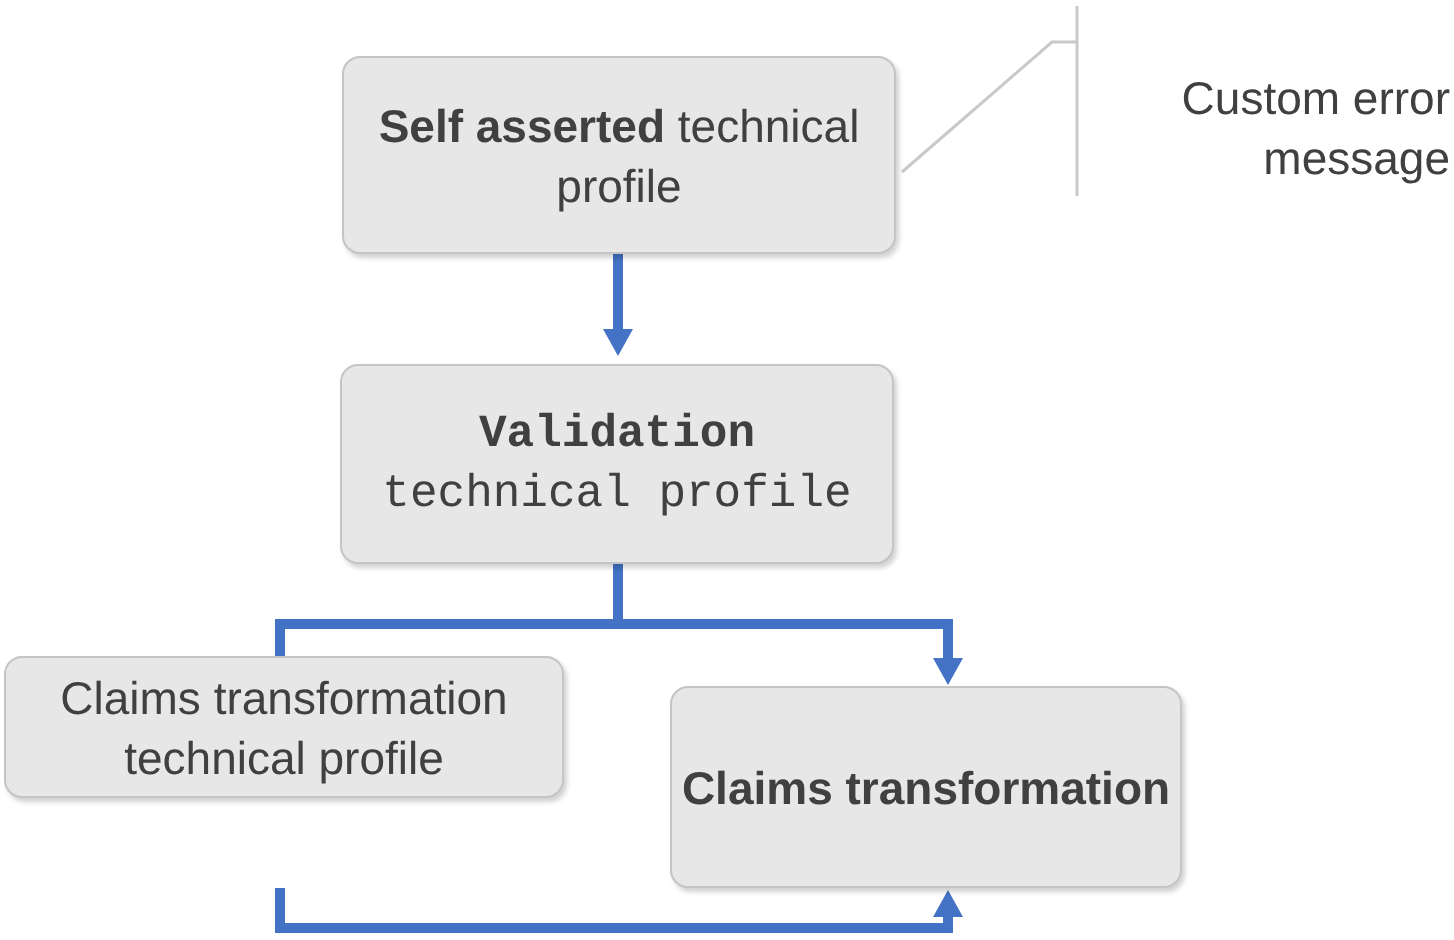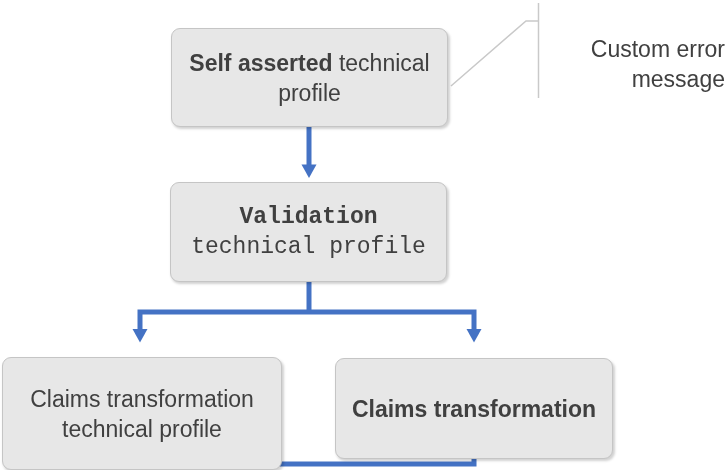--- a/index.html
+++ b/index.html
@@ -51,22 +51,22 @@
   .node-label {
     margin: 0;
     font-size: 23px;
     line-height: 30px;
   }
   .node-label b {
     font-weight: bold;
   }
   .node-self-asserted { left: 171px; top: 28px;  width: 277px; height: 99px; }
   .node-validation    { left: 170px; top: 182px; width: 277px; height: 100px; font-family: Liberation Mono, monospace; }
-  .node-claims-tp     { left: 2px;   top: 357px; width: 280px; height: 113px; }
-  .node-claims-tx     { left: 335px; top: 358px; width: 278px; height: 101px; }
+  .node-claims-tp     { left: 2px;   top: 328px; width: 280px; height: 71px; }
+  .node-claims-tx     { left: 335px; top: 343px; width: 256px; height: 101px; }
   .callout-text {
     position: absolute;
     left: 551px;
     top: 14px;
     width: 174px;
     text-align: right;
     font-size: 23px;
     line-height: 30px;
     margin-top: 20px;
   }

